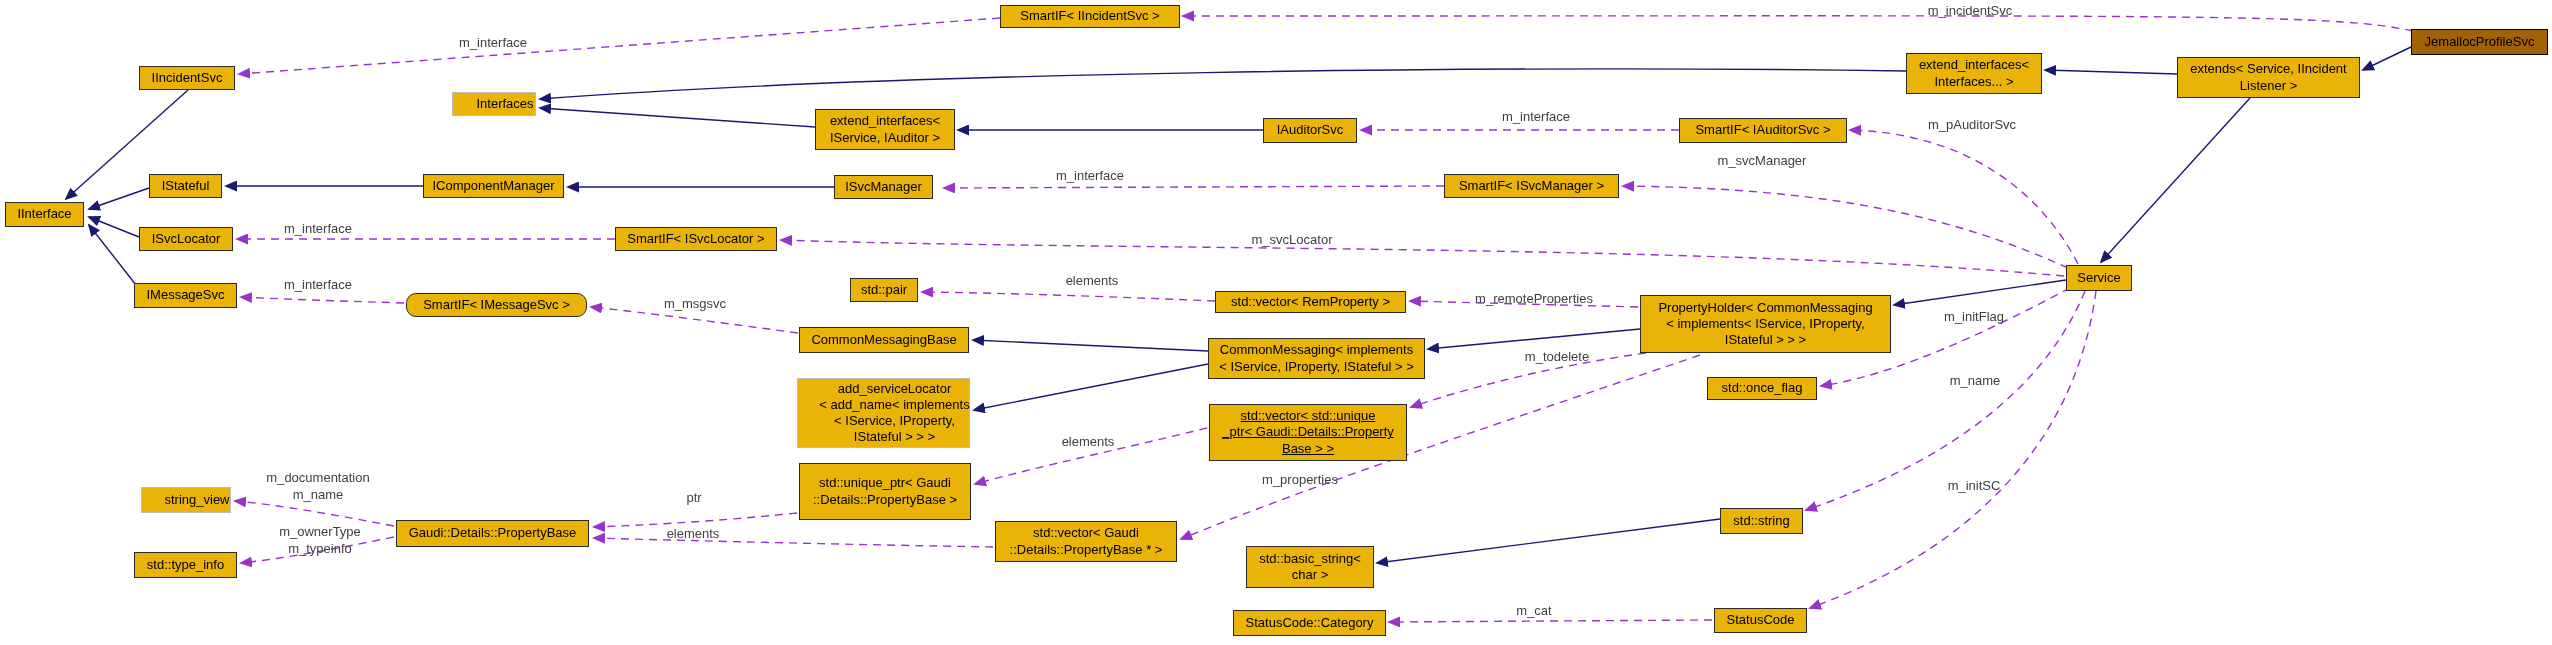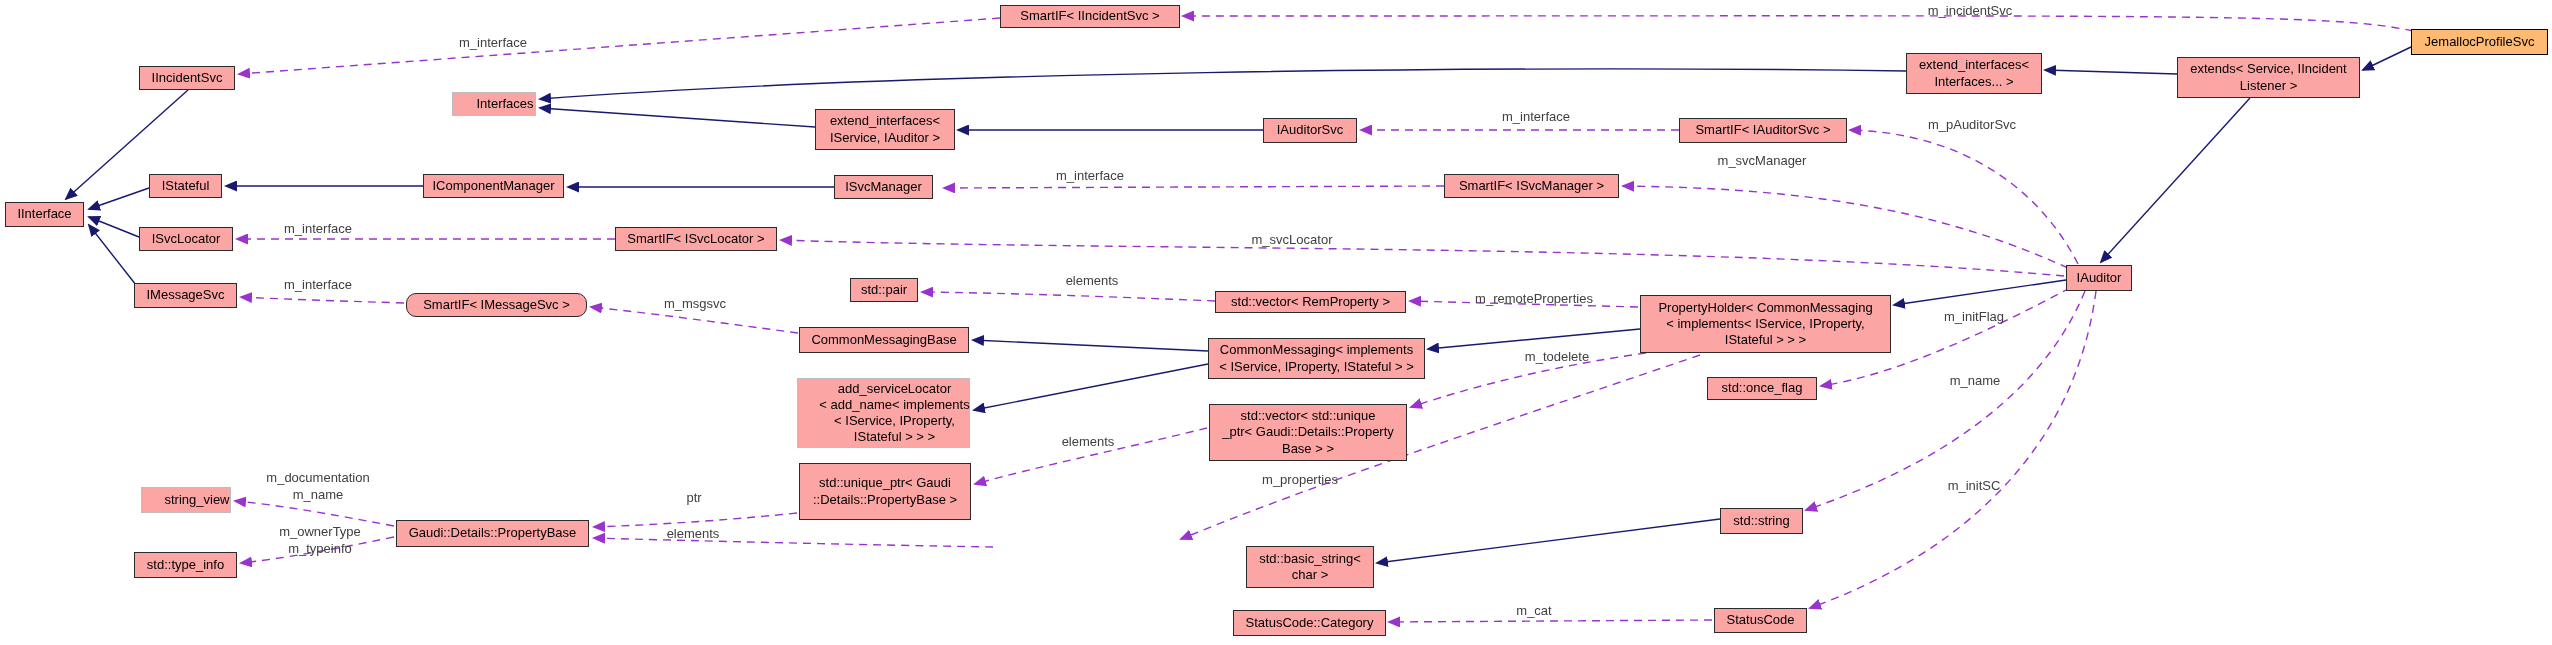--- a/index.html
+++ b/index.html
@@ -1,24 +1,24 @@
 <!DOCTYPE html>
 <html><head>
 <meta charset="utf-8">
 <style>
   html,body{margin:0;padding:0;background:#ffffff;}
   #canvas{position:relative;width:2552px;height:645px;background:#ffffff;
           font-family:"Liberation Sans","DejaVu Sans",sans-serif;overflow:hidden;}
   #edges{position:absolute;left:0;top:0;width:2552px;height:645px;}
-  .node{position:absolute;box-sizing:border-box;background:#fca5a5;
+  .node{position:absolute;box-sizing:border-box;background:#eab308;
         border:1px solid #2b2b2b;display:flex;align-items:center;justify-content:center;
         text-align:center;font-size:13px;line-height:1.25;color:#000;
         white-space:pre;cursor:pointer;z-index:2;}
   .node.undoc{border-color:#bdbdbd;padding-left:22px;}
-  .node.selected{background:#fdba74;border-color:#000;}
+  .node.selected{background:#a16207;border-color:#000;}
   .elabel{position:absolute;transform:translate(-50%,-50%);font-size:13px;color:#404040;
           text-align:center;white-space:pre;line-height:1.3;z-index:3;}
 </style>
 </head>
 <body>
 
 <div id="canvas">
 
   <svg id="edges" width="2552" height="645" viewBox="0 0 2552 645">
     <defs>
@@ -96,39 +96,41 @@
   <div class="node undoc" style="left:797px;top:378px;width:173px;height:70px;"><span>add_serviceLocator
 &lt; add_name&lt; implements
 &lt; IService, IProperty,
 IStateful &gt; &gt; &gt;</span></div>
   <div class="node" style="left:799px;top:463px;width:172px;height:57px;"><span>std::unique_ptr&lt; Gaudi
 ::Details::PropertyBase &gt;</span></div>
   <div class="node" style="left:1000px;top:5px;width:180px;height:23px;"><span>SmartIF&lt; IIncidentSvc &gt;</span></div>
   <div class="node" style="left:1215px;top:291px;width:191px;height:22px;"><span>std::vector&lt; RemProperty &gt;</span></div>
   <div class="node" style="left:1208px;top:338px;width:217px;height:41px;"><span>CommonMessaging&lt; implements
 &lt; IService, IProperty, IStateful &gt; &gt;</span></div>
-  <div class="node" style="left:1209px;top:404px;width:198px;height:57px;"><span>std::vector&lt; std::unique
+  <div class="node" style="left:1209px;top:404px;width:198px;height:57px;text-decoration:underline;"><span>std::vector&lt; std::unique
 _ptr&lt; Gaudi::Details::Property
 Base &gt; &gt;</span></div>
+  <div class="node" style="left:995px;top:521px;width:182px;height:41px;"><span>std::vector&lt; Gaudi
+::Details::PropertyBase * &gt;</span></div>
   <div class="node" style="left:1246px;top:546px;width:128px;height:42px;"><span>std::basic_string&lt;
 char &gt;</span></div>
   <div class="node" style="left:1233px;top:610px;width:153px;height:26px;"><span>StatusCode::Category</span></div>
   <div class="node" style="left:1444px;top:174px;width:175px;height:24px;"><span>SmartIF&lt; ISvcManager &gt;</span></div>
   <div class="node" style="left:1679px;top:118px;width:168px;height:25px;"><span>SmartIF&lt; IAuditorSvc &gt;</span></div>
   <div class="node" style="left:1707px;top:377px;width:110px;height:23px;"><span>std::once_flag</span></div>
   <div class="node" style="left:1720px;top:508px;width:83px;height:26px;"><span>std::string</span></div>
   <div class="node" style="left:1714px;top:608px;width:93px;height:25px;"><span>StatusCode</span></div>
   <div class="node" style="left:1640px;top:295px;width:251px;height:58px;"><span>PropertyHolder&lt; CommonMessaging
 &lt; implements&lt; IService, IProperty,
 IStateful &gt; &gt; &gt;</span></div>
   <div class="node" style="left:1906px;top:53px;width:136px;height:41px;"><span>extend_interfaces&lt;
 Interfaces... &gt;</span></div>
   <div class="node" style="left:2177px;top:57px;width:183px;height:41px;"><span>extends&lt; Service, IIncident
 Listener &gt;</span></div>
-  <div class="node" style="left:2066px;top:265px;width:66px;height:26px;"><span>IAuditor</span></div>
+  <div class="node" style="left:2066px;top:265px;width:66px;height:26px;"><span>Service</span></div>
   <div class="node selected" style="left:2411px;top:29px;width:137px;height:26px;"><span>JemallocProfileSvc</span></div>
 
   <div class="elabel" style="left:493px;top:43px;">m_interface</div>
   <div class="elabel" style="left:1970px;top:11px;">m_incidentSvc</div>
   <div class="elabel" style="left:1536px;top:117px;">m_interface</div>
   <div class="elabel" style="left:1972px;top:125px;">m_pAuditorSvc</div>
   <div class="elabel" style="left:1762px;top:161px;">m_svcManager</div>
   <div class="elabel" style="left:1090px;top:176px;">m_interface</div>
   <div class="elabel" style="left:1292px;top:240px;">m_svcLocator</div>
   <div class="elabel" style="left:318px;top:229px;">m_interface</div>

